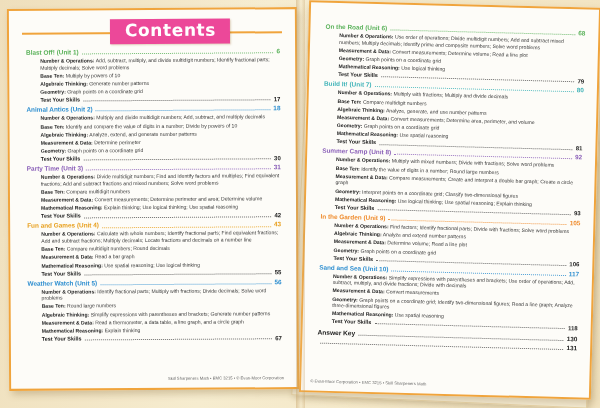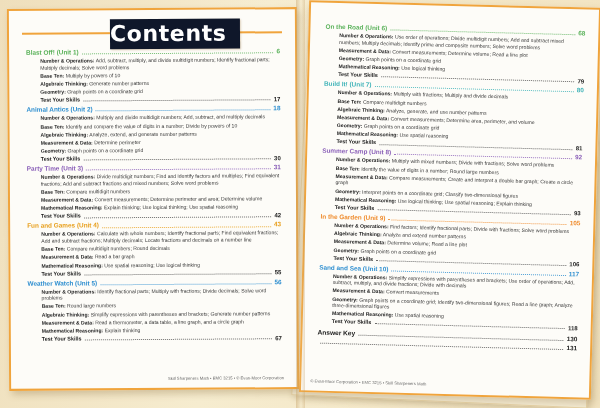--- a/index.html
+++ b/index.html
@@ -38,23 +38,23 @@
   }
   .spine{position:absolute;left:296px;top:0;width:9px;height:408px;
      background:linear-gradient(90deg,rgba(196,160,103,.45),rgba(247,233,200,.1) 55%,rgba(196,160,103,.35));}
 
   .inner{position:absolute;inset:5px;overflow:hidden;}
 
   
   .banner-row{position:absolute;left:0;top:4px;width:100%;height:26px;}
   .banner-rule{position:absolute;top:13px;left:8px;right:8px;height:2px;background:#f0a43c;}
   .banner{position:absolute;left:96px;top:0;
-     background:#0f172a;color:#ffffff;
-     font-size:22px;font-weight:bold;letter-spacing:.6px;
-     padding:3px 14px 4px 0;
+     background:#ec4899;color:#ffffff;
+     font-size:17px;font-weight:bold;letter-spacing:.6px;
+     padding:3px 14px 4px 15px;
      font-family:"DejaVu Sans", sans-serif;
      line-height:1.05;
      box-shadow:1px 1px 2px rgba(140,90,20,.25);
   }
 
   
   .toc{position:absolute;left:12px;right:10px;}
   .toc-left{top:34px;}
   .toc-right{top:16px;left:10px;right:8px;}
 

